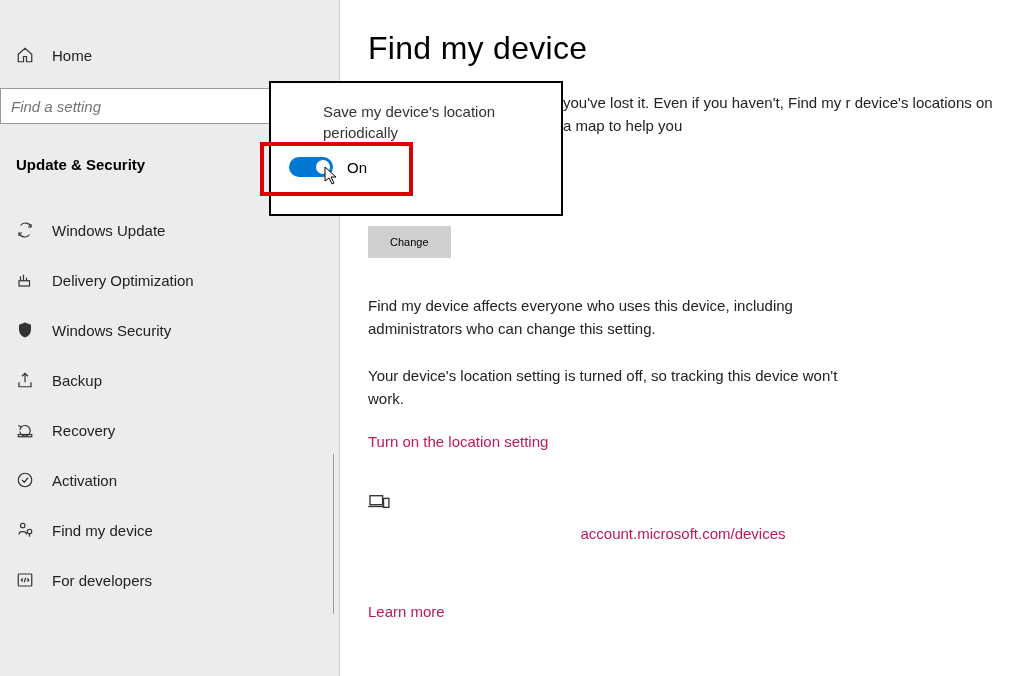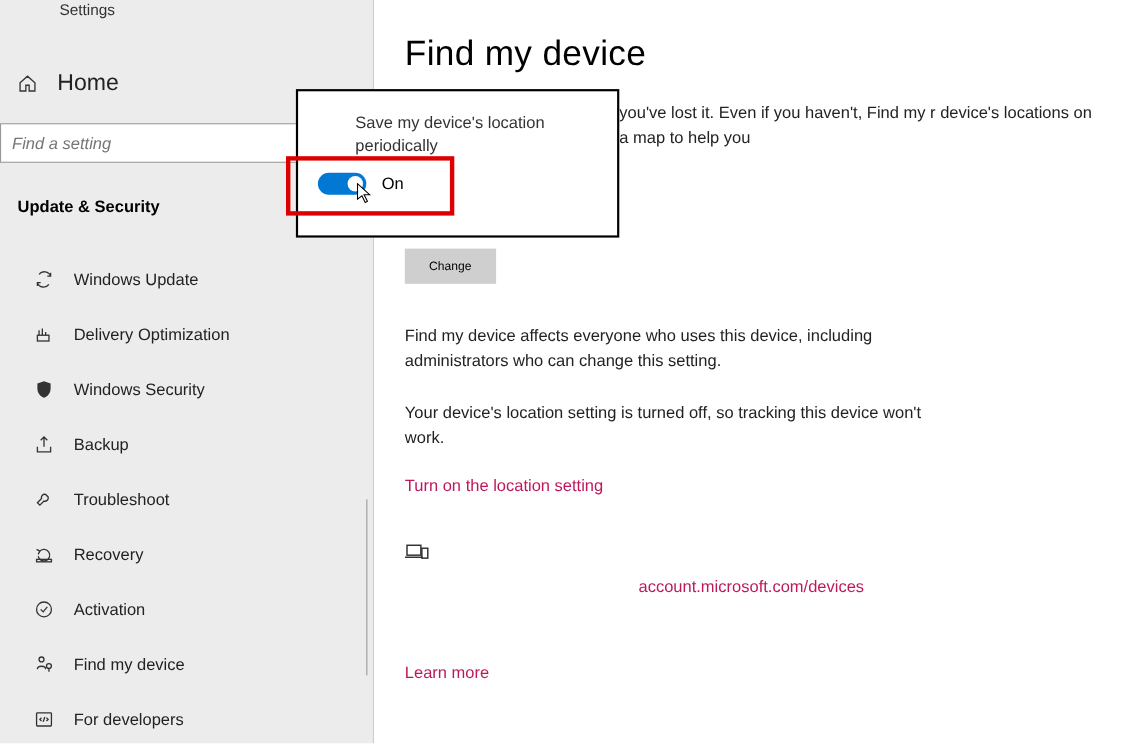--- a/index.html
+++ b/index.html
@@ -2,26 +2,26 @@
 <html><head>
   <meta charset="utf-8">
   <style>
     * { margin: 0; padding: 0; box-sizing: border-box; font-family: "Segoe UI", -apple-system, sans-serif; }
     body { width: 1032px; height: 676px; overflow: hidden; background: #fff; position: relative; }
     .sidebar { position: absolute; left: 0; top: 0; width: 340px; height: 676px; background: #ececec; border-right: 1px solid #ccc; }
     .settings-header { display: flex; align-items: center; padding: 0 24px 0 54px; height: 18px; }
     .settings-title { font-size: 14px; color: #333; }
     .home-row { display: flex; align-items: center; gap: 18px; padding: 16px 16px; margin: 30px 0 8px 0; cursor: pointer; }
     .home-row .icon-wrap { width: 18px; display: flex; justify-content: center; }
-    .home-row span.label { font-size: 21px; color: #222; }
+    .home-row span.label { font-size: 15px; color: #222; }
     .search-box { display:flex; align-items:center; margin: 0 0 18px 0; height: 36px; background: #fff; border: 1px solid #999; padding: 0 10px; width: 280px; }
     .search-box input { border: none; outline: none; font-size: 15px; flex: 1; background: transparent; color: #666; font-style: italic; }
     .section-label { font-weight: 700; font-size: 15px; padding: 14px 16px; color: #000; }
     .nav-list { margin-top: 18px; }
-    .nav-item { display: flex; align-items: center; gap: 18px; padding: 16px 16px; cursor: pointer; margin-left: 15px; }
+    .nav-item { display: flex; align-items: center; gap: 18px; padding: 16px 16px; cursor: pointer; }
     .nav-item .icon-wrap { width: 18px; display: flex; justify-content: center; }
     .nav-item span.label { font-size: 15px; color: #222; }
     .main { position: absolute; left: 340px; top: 0; right: 0; bottom: 0; padding: 30px 34px 0 28px; background: #fff; }
     .page-title { font-size: 32px; font-weight: 400; color: #000; margin-bottom: 24px; letter-spacing: 0.3px; }
     .desc { font-size: 15px; color: #222; line-height: 1.55; margin-bottom: 0; max-width: 490px; }
     .change-btn { display: inline-block; background: #cfcfcf; color: #000; font-size: 11px; padding: 10px 22px; border: none; cursor: pointer; margin-top: 18px; }
     .body-text { font-size: 15px; color: #222; line-height: 1.55; margin-top: 36px; max-width: 480px; }
     .body-text2 { font-size: 15px; color: #222; line-height: 1.55; margin-top: 24px; max-width: 480px; }
     .link { color: #be185d; font-size: 15px; cursor: pointer; display: inline-block; }
     .link-block { margin-top: 22px; }
@@ -37,23 +37,20 @@
     .toggle-knob { position: absolute; right: 3px; top: 3px; width: 14px; height: 14px; background: #fff; border-radius: 50%; }
     .toggle-label { font-size: 15px; color: #000; }
     .red-highlight { position: absolute; left: 260px; top: 142px; width: 153px; height: 54px; border: 4px solid #d00; z-index: 25; pointer-events: none; }
     .cursor { position: absolute; left: 324px; top: 166px; z-index: 30; pointer-events: none; }
     svg { display: block; }
   </style>
 </head>
 <body>
 
 <div class="sidebar">
-  <div class="settings-header">
-    <span class="settings-title">Settings</span>
-  </div>
 
   <div class="home-row">
     <span class="icon-wrap">
       <svg width="18" height="18" viewBox="0 0 24 24" fill="none" stroke="#333" stroke-width="1.6">
           <path d="M3 11 L12 3 L21 11 V21 H14 V14 H10 V21 H3 Z"></path>
         </svg>
     </span>
     <span class="label">Home</span>
   </div>
 
@@ -96,28 +93,20 @@
     <div class="nav-item">
       <span class="icon-wrap">
         <svg width="18" height="18" viewBox="0 0 24 24" fill="none" stroke="#333" stroke-width="1.6">
             <path d="M12 3 V15 M8 7 L12 3 L16 7"></path>
             <path d="M4 15 V21 H20 V15"></path>
           </svg>
       </span>
       <span class="label">Backup</span>
     </div>
 
-    <div class="nav-item">
-      <span class="icon-wrap">
-        <svg width="18" height="18" viewBox="0 0 24 24" fill="none" stroke="#333" stroke-width="1.6">
-            <path d="M14 6 A4 4 0 0 0 9 11 L4 16 L7 19 L12 14 A4 4 0 0 0 17 9 L14 6 Z"></path>
-          </svg>
-      </span>
-      <span class="label">Troubleshoot</span>
-    </div>
 
     <div class="nav-item">
       <span class="icon-wrap">
         <svg width="18" height="18" viewBox="0 0 24 24" fill="none" stroke="#333" stroke-width="1.6">
             <path d="M5 14 A7 7 0 1 0 7 8"></path>
             <path d="M3 6 L7 8 L5 12"></path>
             <rect x="3" y="18" width="18" height="3"></rect>
           </svg>
       </span>
       <span class="label">Recovery</span>

